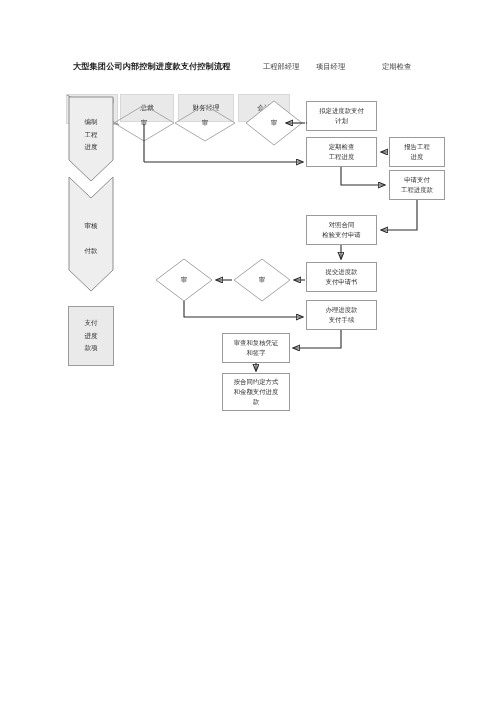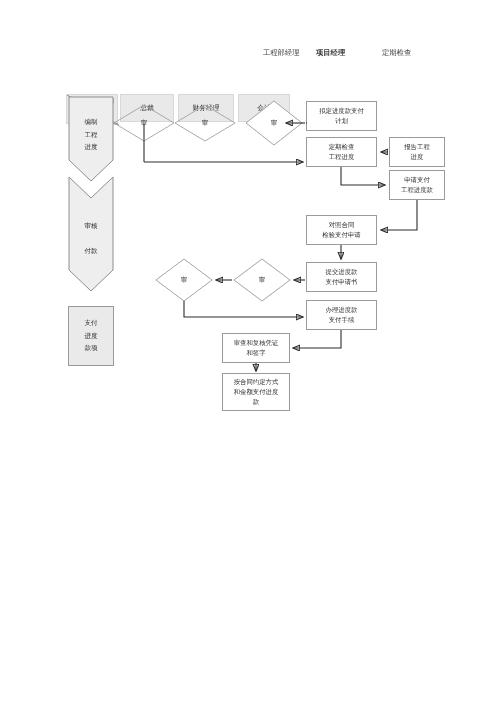--- a/index.html
+++ b/index.html
@@ -28,27 +28,27 @@
     left: 73px;
     top: 61px;
     font-size: 8.2px;
     font-weight: bold;
     color: #1a1a1a;
     letter-spacing: 0.1px;
     white-space: nowrap;
   }
   .col-head {
     position: absolute;
-    top: 48px;
+    top: 62px;
     font-size: 7.3px;
     color: #3c3c3c;
     white-space: nowrap;
   }
   .col-head.c1 { left: 263px; }
-  .col-head.c2 { left: 316px; font-weight: bold; }
+  .col-head.c2 { left: 316px; }
   .col-head.c3 { left: 382px; }
 
   
   .node {
     position: absolute;
     box-sizing: border-box;
     display: flex;
     flex-direction: column;
     align-items: center;
     justify-content: center;
@@ -124,20 +124,21 @@
     stroke-width: 1.1;
     fill: none;
   }
   .thin { stroke: #8d8d8d !important; stroke-width: 0.8 !important; }
 </style>
 </head>
 <body>
 
 <div id="page">
 
+  <div class="doc-title">大型集团公司内部控制进度款支付控制流程</div>
   <div class="col-head c1">工程部经理</div>
   <div class="col-head c2">项目经理</div>
   <div class="col-head c3">定期检查</div>
 
   <div class="node hcell" style="left:66px; top:94px; width:52px; height:30px; background:#e9e9e9; display:block;">
     <svg width="52" height="30" style="position:absolute;left:0;top:0;">
       <line x1="0" y1="0" x2="52" y2="30" stroke="#6b6b6b" stroke-width="0.8"></line>
     </svg>
     <span style="position:absolute; right:3px; top:1px; font-size:6.3px; color:#2b2b2b;">部门</span>
     <span style="position:absolute; left:2px; bottom:2px; font-size:6.3px; color:#2b2b2b;">步骤</span>

